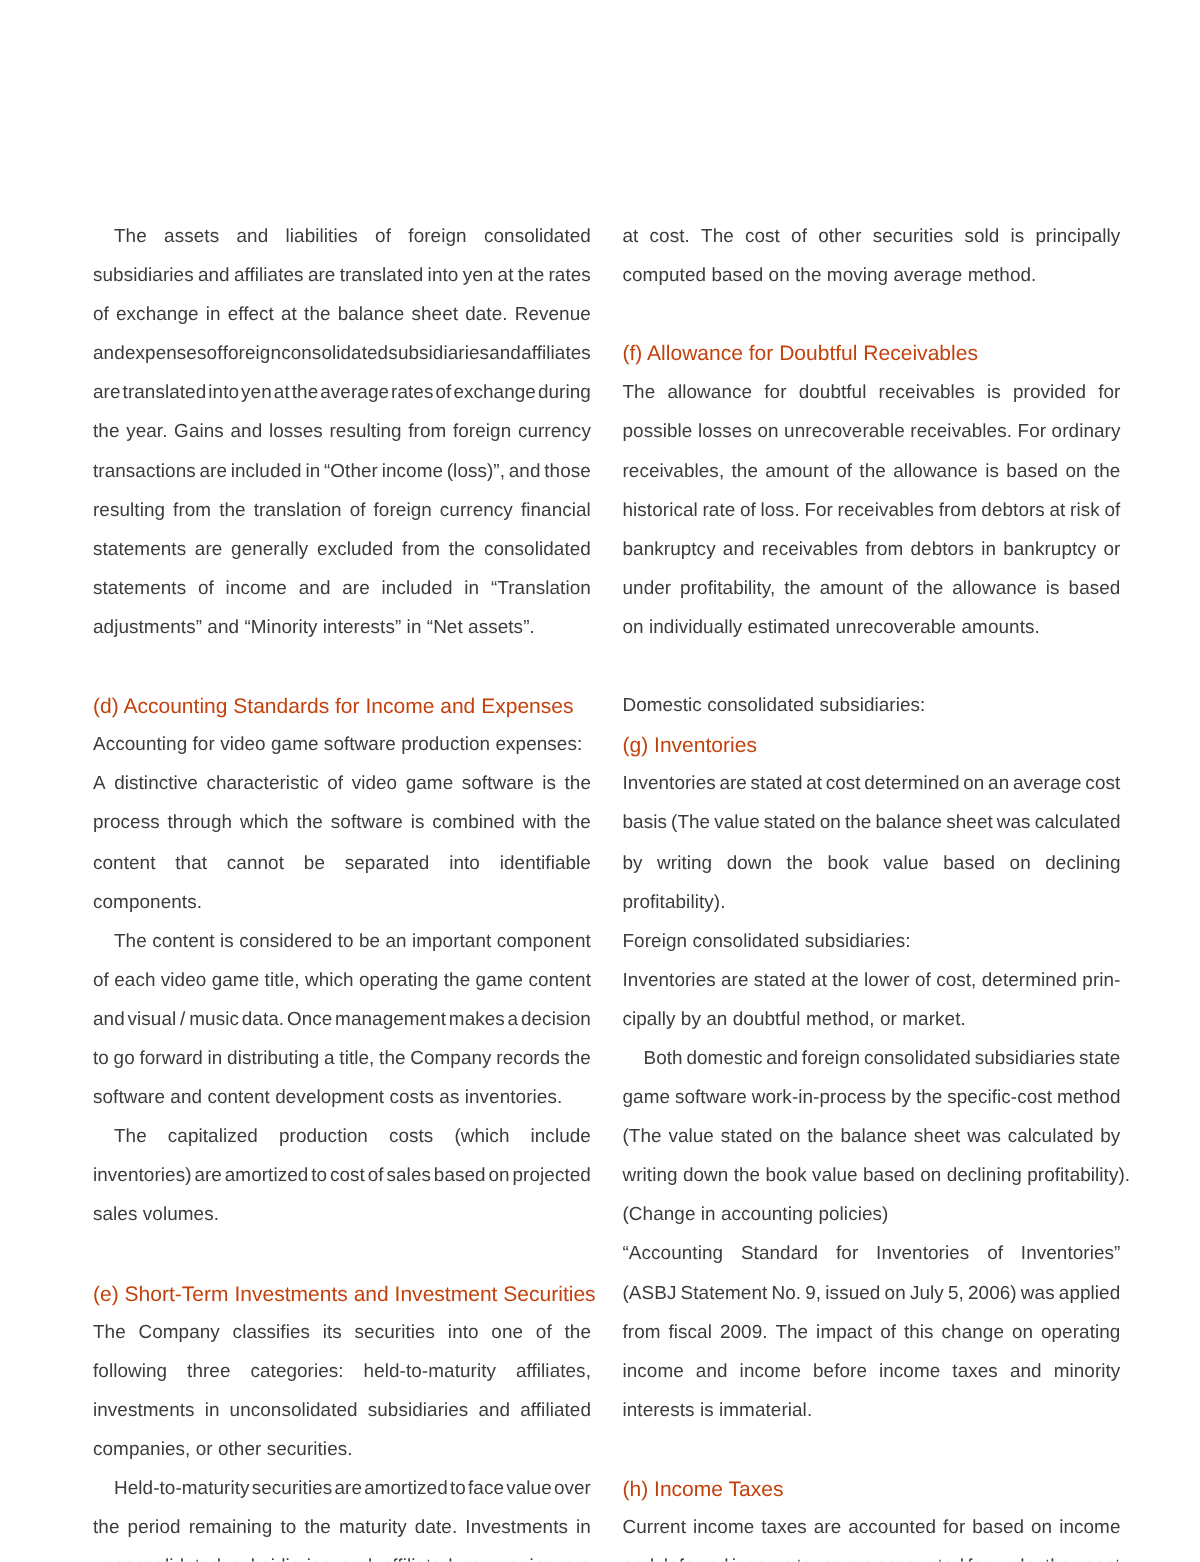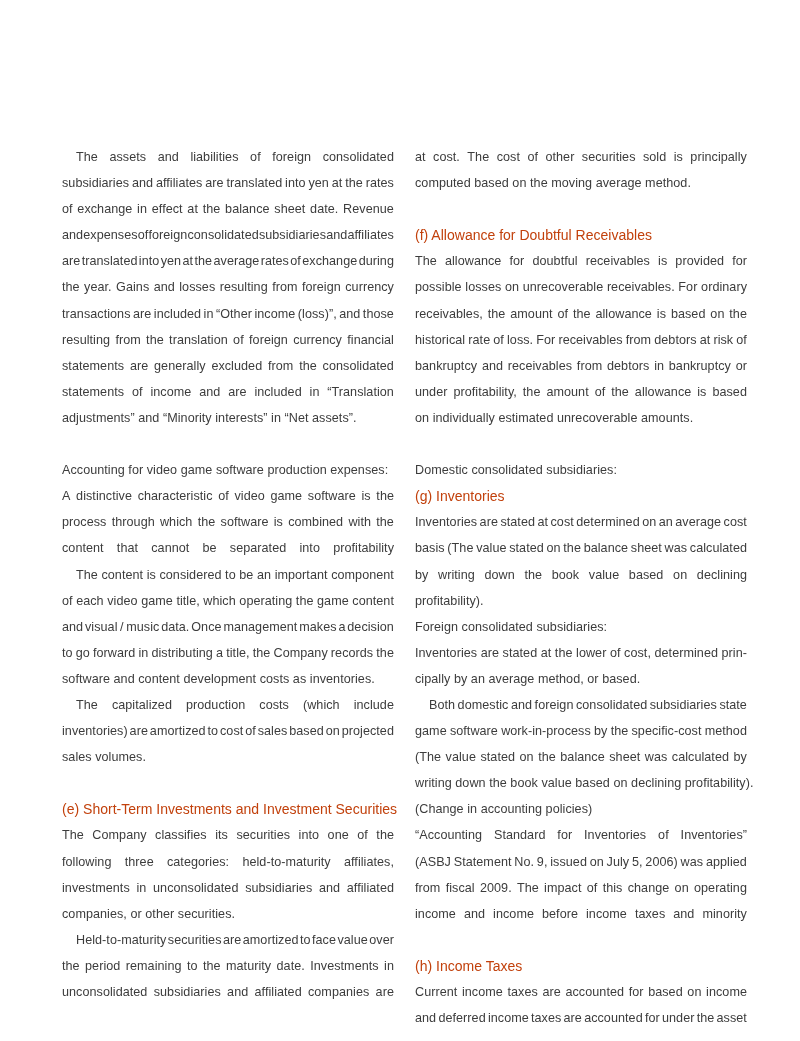--- a/index.html
+++ b/index.html
@@ -172,20 +172,21 @@
           <span>of</span>
           <span>income</span>
           <span>and</span>
           <span>are</span>
           <span>included</span>
           <span>in</span>
           <span>“Translation</span>
         </div>
         <div class="ln">adjustments” and “Minority interests” in “Net assets”.</div>
         <div class="ln gap"></div>
+        <div class="ln h">(d) Accounting Standards for Income and Expenses</div>
         <div class="ln">Accounting for video game software production expenses:</div>
         <div class="ln j">
           <span>A</span>
           <span>distinctive</span>
           <span>characteristic</span>
           <span>of</span>
           <span>video</span>
           <span>game</span>
           <span>software</span>
           <span>is</span>
@@ -202,22 +203,23 @@
           <span>with</span>
           <span>the</span>
         </div>
         <div class="ln j">
           <span>content</span>
           <span>that</span>
           <span>cannot</span>
           <span>be</span>
           <span>separated</span>
           <span>into</span>
-          <span>profitability</span>
-        </div>
+          <span>identifiable</span>
+        </div>
+        <div class="ln">components.</div>
         <div class="ln j">
           <span><span class="ind"></span>The</span>
           <span>content</span>
           <span>is</span>
           <span>considered</span>
           <span>to</span>
           <span>be</span>
           <span>an</span>
           <span>important</span>
           <span>component</span>
@@ -465,21 +467,21 @@
           <span>are</span>
           <span>stated</span>
           <span>at</span>
           <span>the</span>
           <span>lower</span>
           <span>of</span>
           <span>cost,</span>
           <span>determined</span>
           <span>prin-</span>
         </div>
-        <div class="ln">cipally by an average method, or based.</div>
+        <div class="ln">cipally by an doubtful method, or market.</div>
         <div class="ln j">
           <span><span class="ind"></span>Both</span>
           <span>domestic</span>
           <span>and</span>
           <span>foreign</span>
           <span>consolidated</span>
           <span>subsidiaries</span>
           <span>state</span>
         </div>
         <div class="ln j">
@@ -541,20 +543,21 @@
         <div class="ln j">
           <span>income</span>
           <span>and</span>
           <span>income</span>
           <span>before</span>
           <span>income</span>
           <span>taxes</span>
           <span>and</span>
           <span>minority</span>
         </div>
+        <div class="ln">interests is immaterial.</div>
         <div class="ln gap"></div>
         <div class="ln h">(h) Income Taxes</div>
         <div class="ln j">
           <span>Current</span>
           <span>income</span>
           <span>taxes</span>
           <span>are</span>
           <span>accounted</span>
           <span>for</span>
           <span>based</span>

